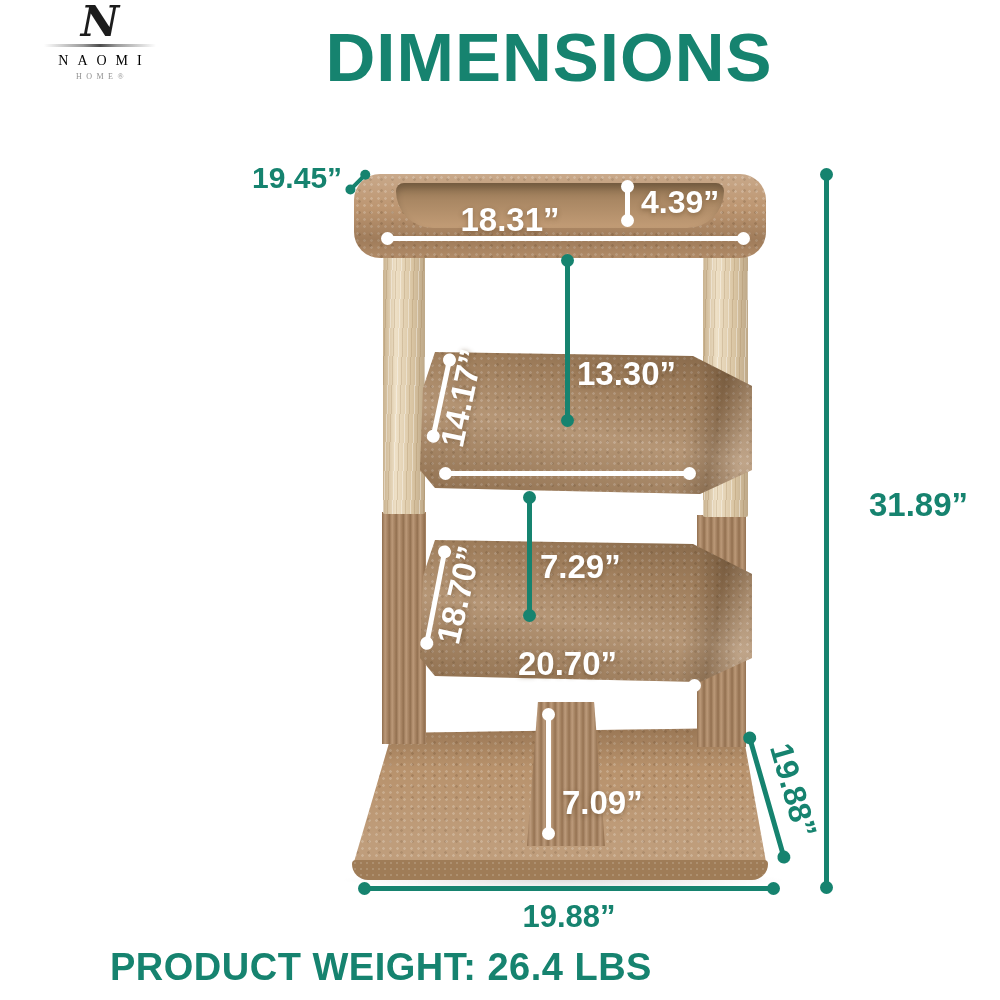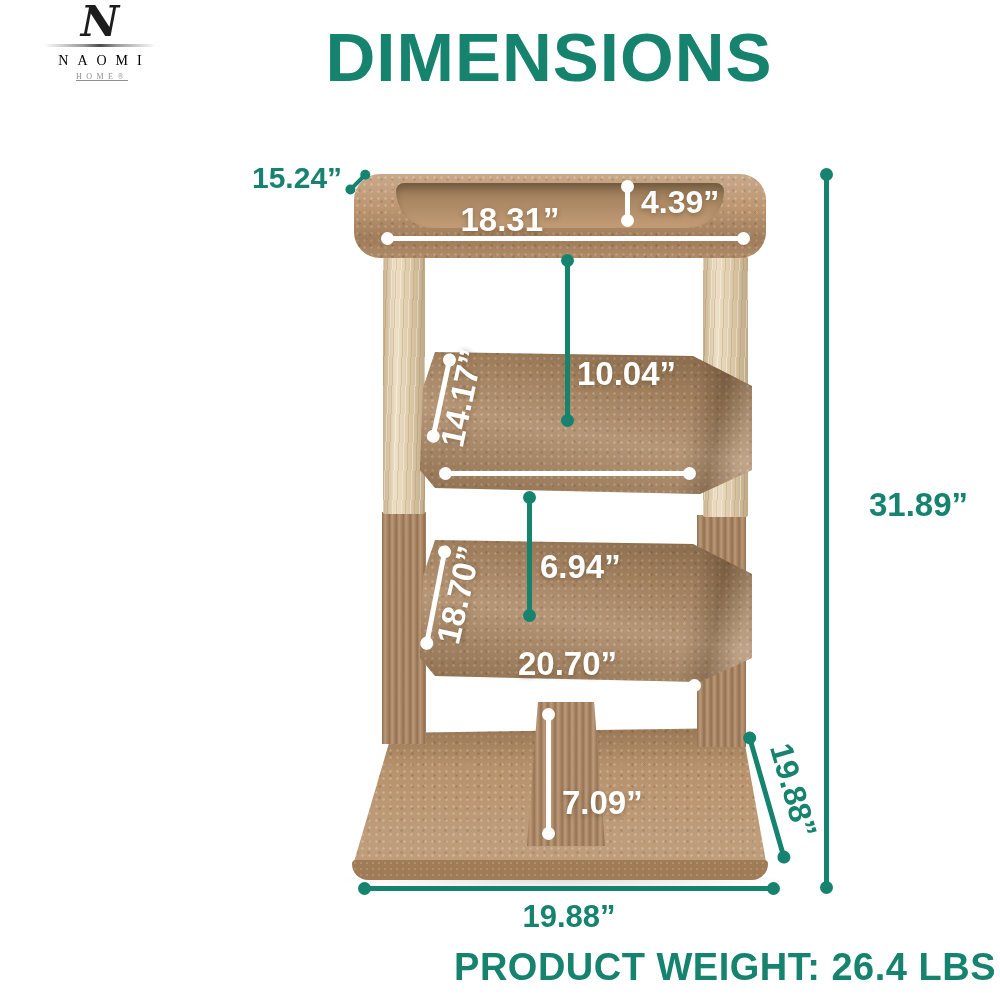--- a/index.html
+++ b/index.html
@@ -9,21 +9,21 @@
 
   
   .logo { position:absolute; left:32px; top:0; width:136px; text-align:center; }
   .logo-monogram { font-family:"DejaVu Serif", serif; font-style:italic; font-weight:bold;
                    font-size:42px; line-height:44px; color:#1c1c1c; }
   .logo-bar { height:3px; margin:0 12px;
               background:linear-gradient(90deg, transparent, #9a9a9a 35%, #4c4c4c 50%, #9a9a9a 65%, transparent); }
   .logo-name { font-family:"Liberation Serif", serif; font-size:14px; letter-spacing:9px;
                text-indent:9px; color:#000000; margin-top:6px; white-space:nowrap; }
   .logo-sub { font-family:"Liberation Serif", serif; font-size:8px; letter-spacing:4.5px;
-              text-indent:4px; color:#8f8f8f; margin-top:3px;text-decoration:underline; }
+              text-indent:4px; color:#8f8f8f; margin-top:3px; }
   .title { position:absolute; left:98px; right:0; top:18px; text-align:center;
            font-size:69px; font-weight:bold; letter-spacing:1px; color:var(--accent); }
 
   
   .shape { position:absolute; }
   .carpet { background-color:#b28b66;
     background-image:
       radial-gradient(rgba(255,255,255,.20) 1px, transparent 1.6px),
       radial-gradient(rgba(96,66,38,.22) 1px, transparent 1.6px);
     background-size:7px 7px, 11px 11px;
@@ -123,21 +123,21 @@
   .l-low-width   { left:438px; top:645px; width:259px; }
   .m-post        { left:546px; top:712px; height:124px; }
   .l-post        { left:562px; top:764px;margin-top:20px; }
   .m-overall     { left:824px; top:172px; height:718px; }
   .l-overall     { left:843px; top:486px;margin-left:26px; }
   .m-base-depth  { left:749px; top:733px; width:129px; transform:rotate(74deg); }
   .l-base-depth  { left:741px; top:772px; width:104px; transform:rotate(74deg); text-align:center; font-size:32px; }
   .m-base-width  { left:362px; top:886px; width:414px; }
   .l-base-width  { left:362px; top:899px; width:414px; font-size:31px; }
 
-  .weight { position:absolute; left:110px; right:4px; top:946px; text-align:right;
+  .weight { position:absolute; left:110px; right:16px; top:946px; text-align:left;
     font-size:38px; font-weight:bold; letter-spacing:.5px; color:var(--accent); }
 </style>
 </head>
 <body>
 
 <div class="canvas">
 
   <div class="logo">
     <div class="logo-monogram">N</div>
     <div class="logo-bar"></div>
@@ -154,37 +154,37 @@
   <div class="shape post-right-lower carpet"></div>
   <div class="shape post-left-upper wood"></div>
   <div class="shape post-right-upper wood"></div>
   <div class="shape center-post carpet"></div>
   <div class="shape platform-low"></div>
   <div class="shape platform-mid"></div>
   <div class="shape top-platform">
     <div class="top-platform-surface"></div>
   </div>
 
-  <div class="mlabel teal l-top-depth">15.24”</div>
+  <div class="mlabel teal l-top-depth">19.45”</div>
   <div class="mline h tl small a-top-depth"></div>
   <div class="mlabel ctr l-top-width">18.31”</div>
   <div class="mline h m-top-width"></div>
   <div class="mline v m-top-lip"></div>
   <div class="mlabel l-top-lip">4.39”</div>
 
   <div class="mline h m-mid-depth"></div>
   <div class="mlabel l-mid-depth">14.17”</div>
   <div class="mline v tl m-gap1"></div>
-  <div class="mlabel l-gap1">10.04”</div>
+  <div class="mlabel l-gap1">13.30”</div>
   <div class="mline h m-mid-width"></div>
 
   <div class="mline h m-low-depth"></div>
   <div class="mlabel l-low-depth">18.70”</div>
   <div class="mline v tl m-gap2"></div>
-  <div class="mlabel l-gap2">6.94”</div>
+  <div class="mlabel l-gap2">7.29”</div>
   <div class="mline h m-low-width"></div>
   <div class="mlabel ctr l-low-width">20.70”</div>
 
   <div class="mline v m-post"></div>
   <div class="mlabel l-post">7.09”</div>
   <div class="mline v tl m-overall"></div>
   <div class="mlabel teal l-overall">31.89”</div>
   <div class="mline h tl m-base-depth"></div>
   <div class="mlabel teal l-base-depth">19.88”</div>
   <div class="mline h tl m-base-width"></div>

